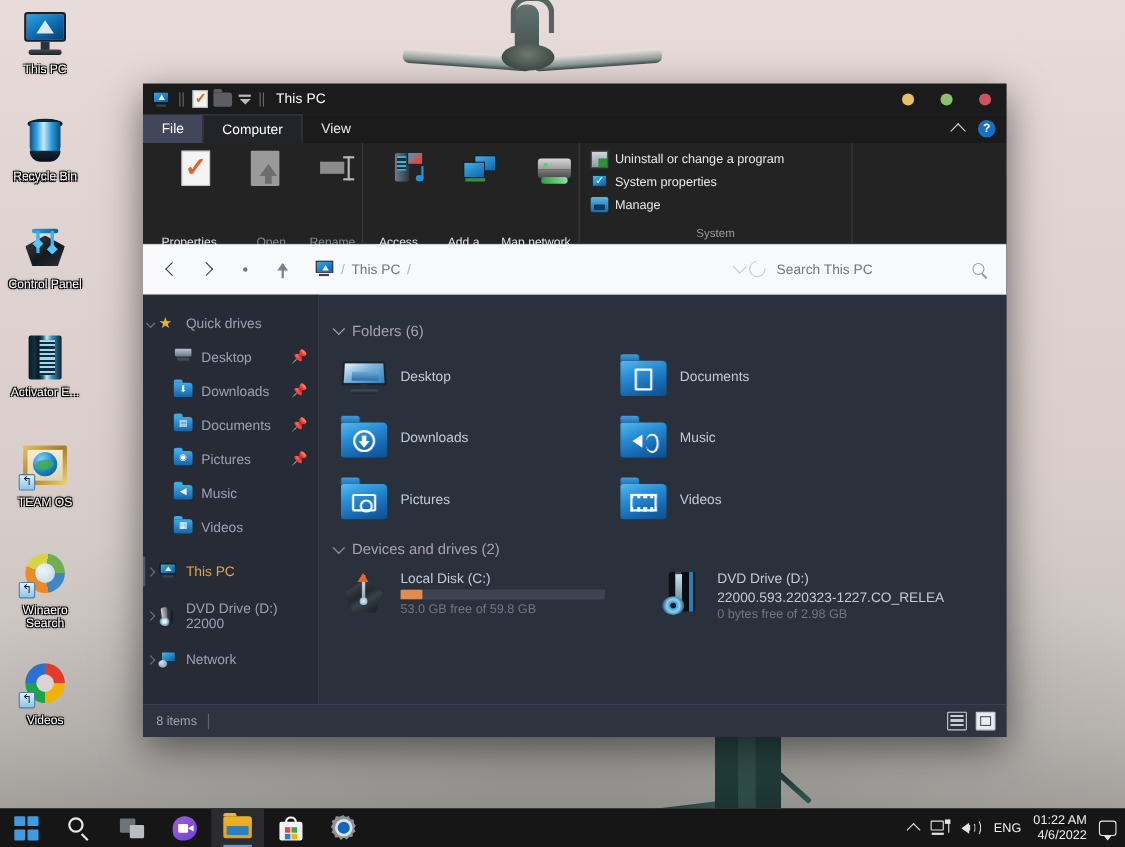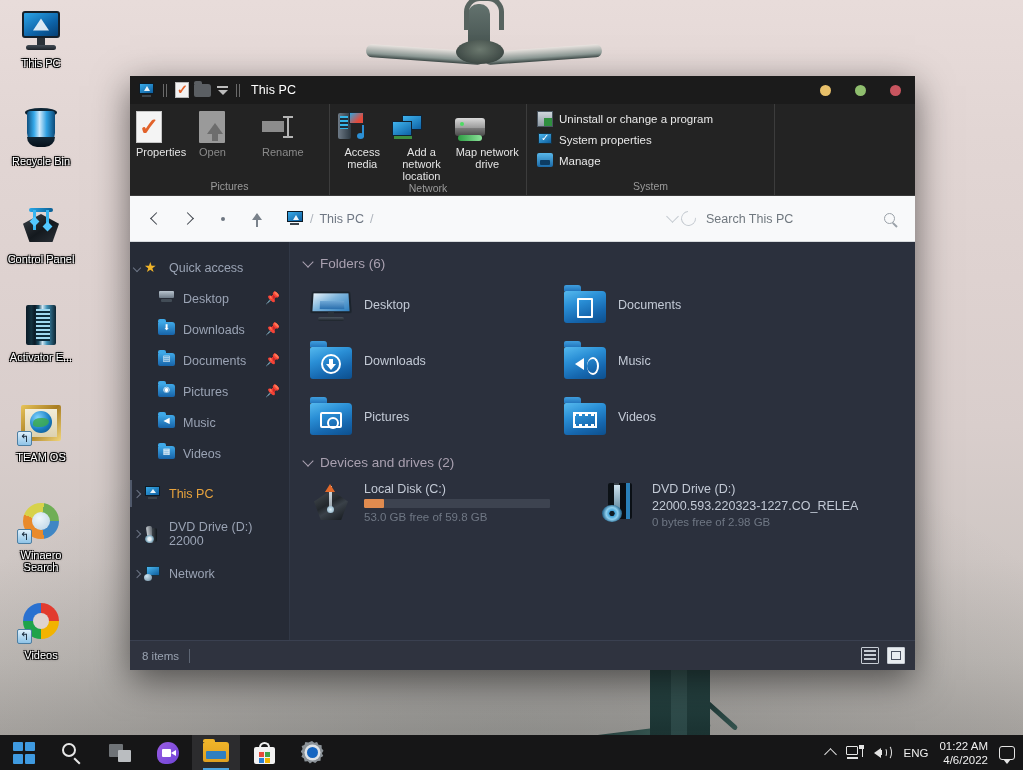--- a/index.html
+++ b/index.html
@@ -324,22 +324,22 @@
     display: flex; flex-direction: column; justify-content: space-between;
     border-right: 1px solid #3c3c3c; padding: 4px 6px 0 6px;
   }
   .rgroup:last-child { border-right: none; }
   .rgroup .items { display: flex; align-items: flex-start; gap: 2px; flex:1; }
   .rgroup .gname {
     text-align: center; font-size: 10.5px; color: #9b9b9b;
     padding-bottom: 3px;
   }
   .bigbtn {
-    width: 62px; display: flex; flex-direction: column; align-items: flex-start;
-    padding-top: 3px; cursor: default;
+    width: 62px; display: flex; flex-direction: column; align-items: flex-end;
+    padding-top: 3px; cursor: default; gap: 43px;
   }
   .bigbtn .bico { width: 32px; height: 32px; position: relative; margin-bottom: 3px; }
   .bigbtn .blab {
     font-size: 11px; color: #e4e4e4; text-align: center; line-height: 12px;
   }
   .bigbtn.dim .blab { color: #8a8a8a; }
   .smallitem {
     display: flex; align-items: center; gap: 6px; height: 21px;
     font-size: 11.5px; color: #e8e8e8; cursor: default; padding-right: 6px;
   }
@@ -508,21 +508,21 @@
     background:linear-gradient(to right,#3d444b,#11161b); border-radius:2px;}
   .sbdvd .c{position:absolute; left:1px;bottom:0;width:9px;height:8px;border-radius:50%;
     background:radial-gradient(circle,#eaf3f8 25%,#7fa8bd 60%,#3a5464);}
   .sbnet { width:18px; height:15px; position: relative; }
   .sbnet .m{position:absolute; left:2px;top:0;width:14px;height:10px;
     background:linear-gradient(150deg,#4bb7f0,#0d5d9c); border:1px solid #16303f; border-radius:1px;}
   .sbnet .g{position:absolute; left:0px;bottom:0;width:8px;height:7px;border-radius:50%;
     background:radial-gradient(circle at 35% 30%,#cfe6f4,#6d8a9c);}
 
   
-  .content { flex: 1; padding: 12px 0 0 8px; overflow: hidden; }
+  .content { flex: 1; padding: 12px 0 0 8px; overflow: hidden; margin-top: 11px; }
   .group-head {
     display: flex; align-items: center; gap: 8px;
     font-size: 13.5px; color: #a9a0b0; margin: 2px 0 6px 4px;
   }
   .group-head .gch {
     width: 8px; height: 8px; border-right: 1.5px solid #a9a0b0;
     border-bottom: 1.5px solid #a9a0b0; transform: rotate(45deg);
     margin-bottom: 4px; margin-left: 2px;
   }
   .tiles { display: flex; flex-wrap: wrap; }
@@ -855,20 +855,29 @@
       <div class="qat-sep dbl"></div>
     </div>
     <div class="win-title">This PC</div>
     <div class="win-controls">
       <div class="dot min"></div>
       <div class="dot max"></div>
       <div class="dot close"></div>
     </div>
   </div>
 
+  <div class="tabsrow">
+    <div class="tab file">File</div>
+    <div class="tab active">Computer</div>
+    <div class="tab">View</div>
+    <div class="tab-right">
+      <div class="chev-up"></div>
+      <div class="help">?</div>
+    </div>
+  </div>
 
   <div class="ribbon">
 
     <div class="rgroup" style="width:200px">
       <div class="items">
         <div class="bigbtn">
           <div class="bico">
               <div class="ic-props"></div>
             </div>
           <div class="blab">Properties</div>
@@ -995,21 +1004,21 @@
   </div>
 
   <div class="wbody">
 
     <div class="sidebar">
       <div class="sb-item">
         <div class="arrow">
             <i class="open"></i>
           </div>
         <div class="sbico"><span class="star">★</span></div>
-        <span>Quick access</span>
+        <span>Quick drives</span>
       </div>
 
       <div class="sb-item indent">
         <div class="arrow"></div>
         <div class="sbico">
             <div class="sbdesk"></div>
           </div>
         <span>Desktop</span>
         <span class="pin">📌</span>
       </div>

